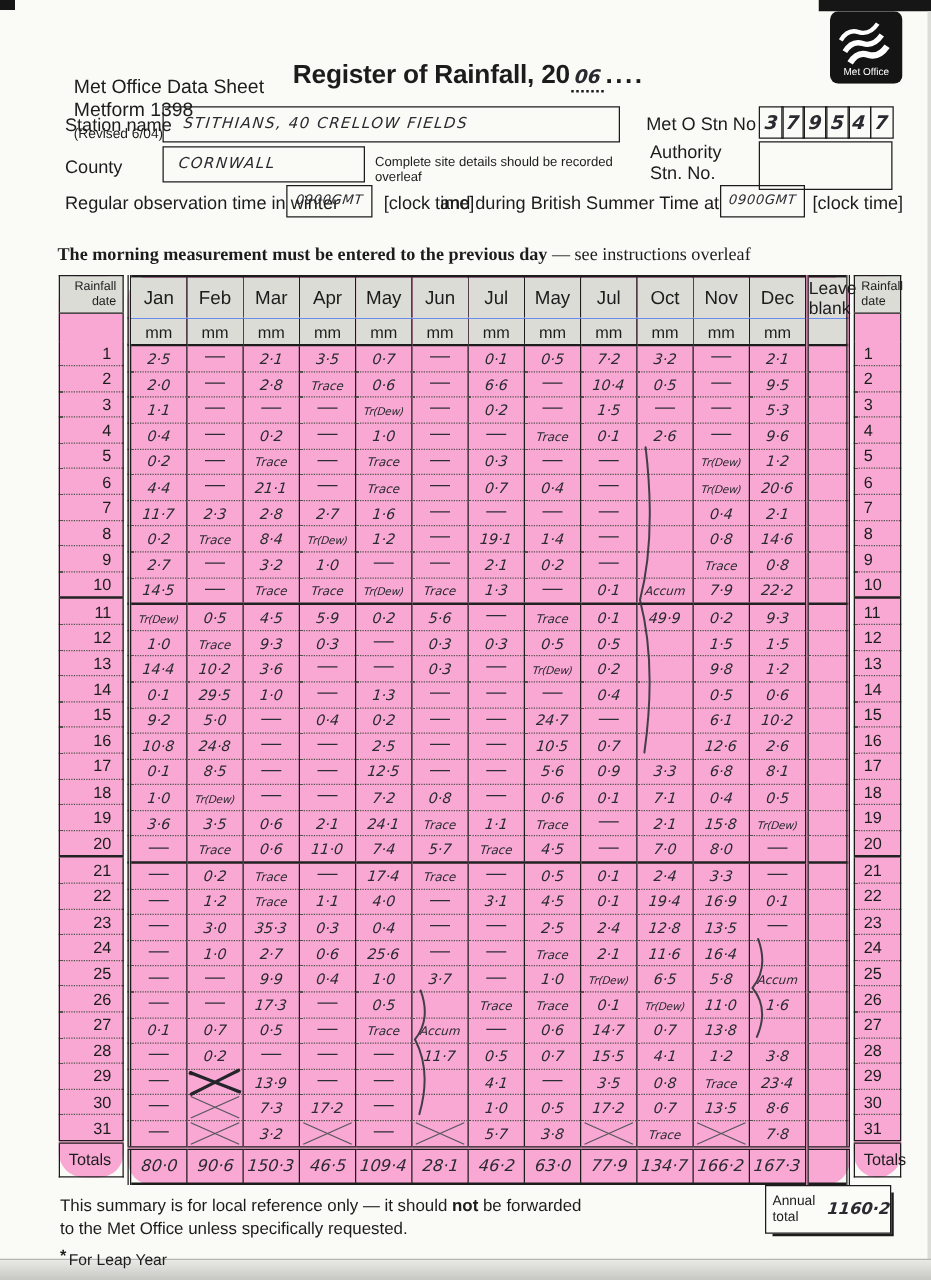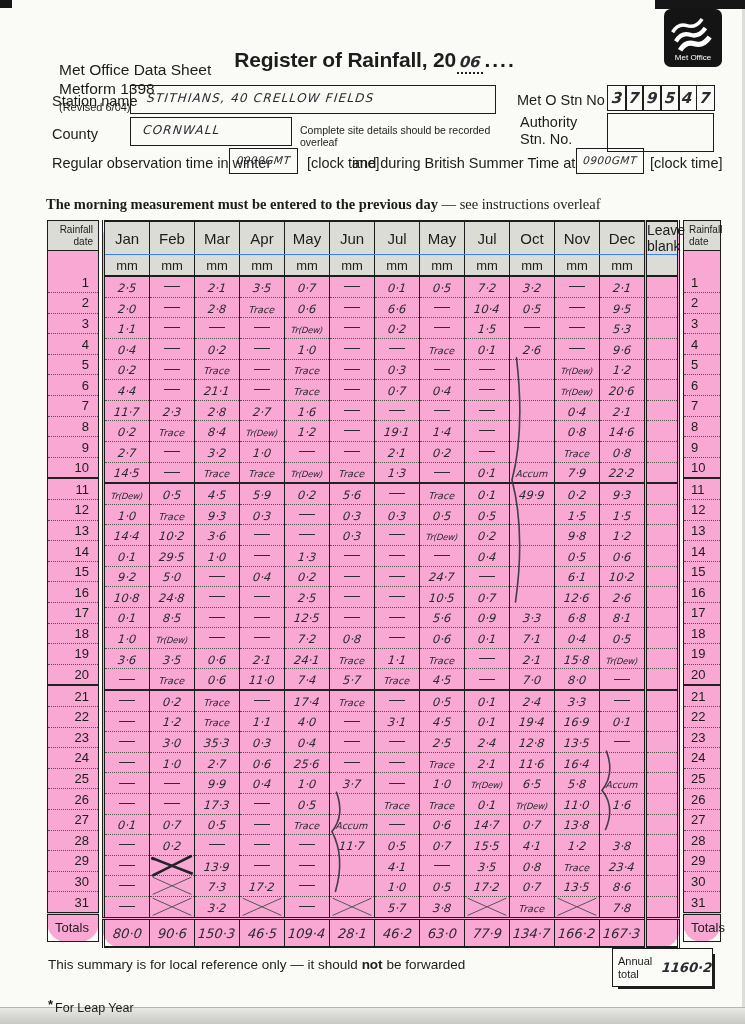--- a/index.html
+++ b/index.html
@@ -944,20 +944,20 @@
         </tr>
       </tbody>
     </table>
   <svg id="braces" width="674" height="724">
       <path d="M 469.5 137.875 C 474.5 180.596875, 474.5 223.31875, 465 259.9375 C 474.5 296.55625, 474.5 339.278125, 468.5 382"></path>
       <path d="M 289.5 572.34375 C 294.5 586.059375, 294.5 599.775, 285 611.53125 C 294.5 629.465625, 294.5 650.3890625, 288.5 671.3125"></path>
       <path d="M 559.5 531.15625 C 564.5 544.871875, 564.5 558.5875, 555 570.34375 C 564.5 582.1, 564.5 595.815625, 558.5 609.53125"></path>
     </svg>
 </div>
 
-<div class="summary"><span>This summary is for local reference only — it should </span><b>not</b><span> be forwarded</span><br></div>
+<div class="summary"><span>This summary is for local reference only — it should </span><b>not</b><span> be forwarded</span><br><span>to the Met Office unless specifically requested.</span></div>
 
 <div id="annual">
   <div class="alab">Annual total</div>
   <div class="hw av">1160·2</div>
 </div>
 
 <div class="leapnote"><b>*</b><span>For Leap Year</span></div>
 
 </body></html>

